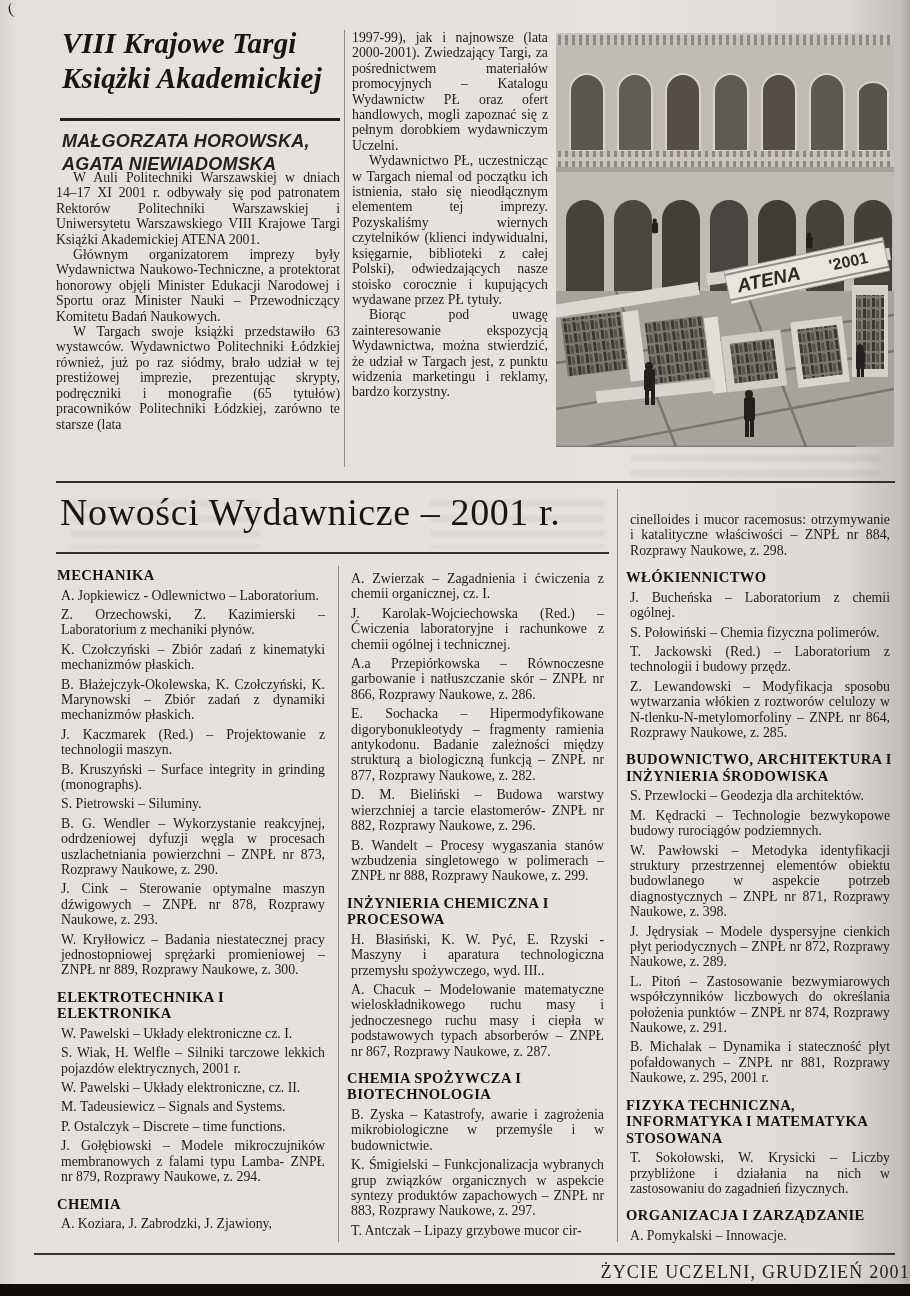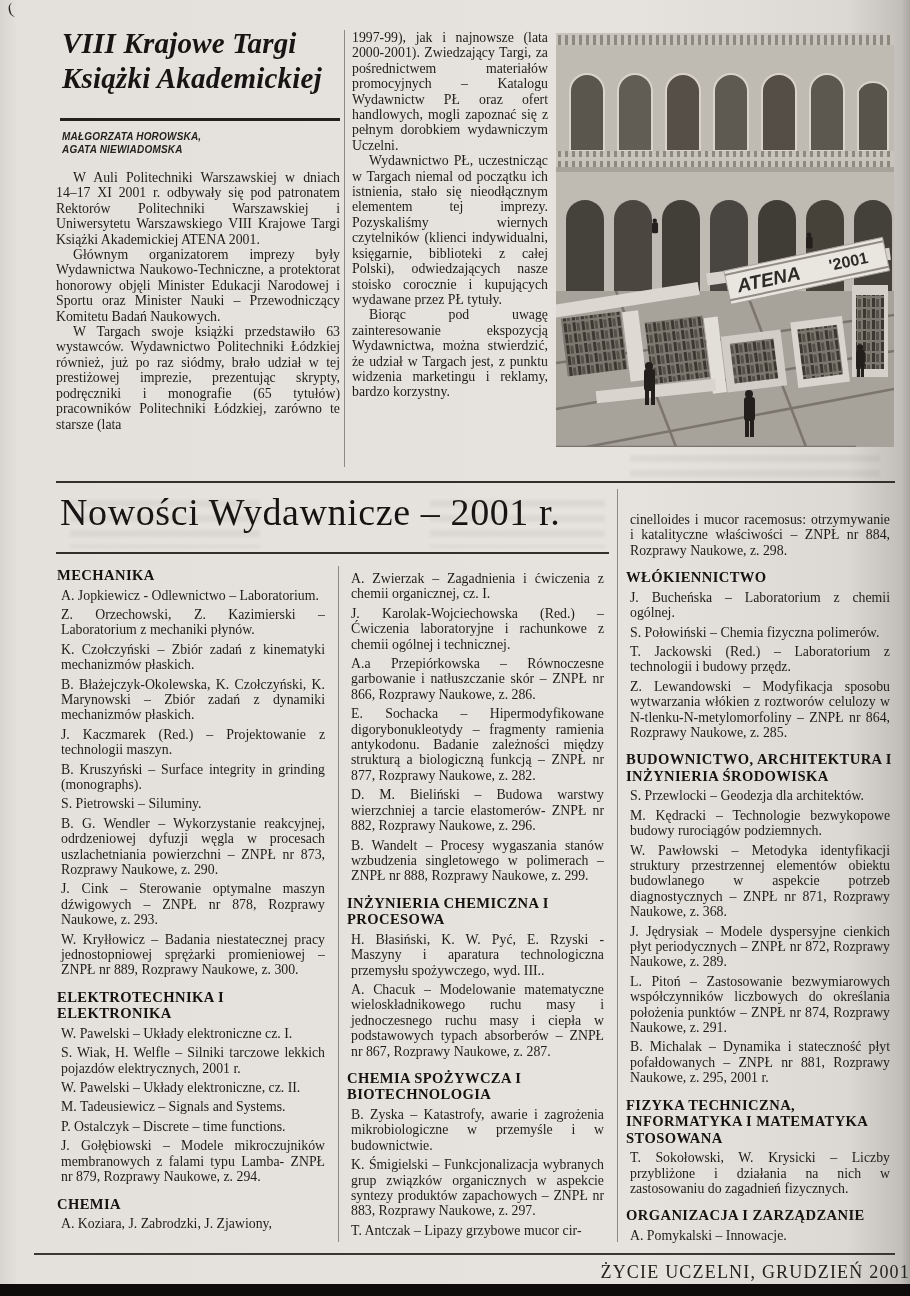--- a/index.html
+++ b/index.html
@@ -11,21 +11,21 @@
       #e4e1dc;
     font-family:"Liberation Serif","DejaVu Serif",serif;
     color:#1d1c1a;overflow:hidden;
   }
   
   .art-title{position:absolute;left:62px;top:26px;width:300px;
     font-size:29px;line-height:1.22;font-weight:bold;letter-spacing:.2px;color:#161514;font-style:italic;}
   .rule-title{position:absolute;left:60px;top:118px;width:280px;height:3px;background:#23221f;}
   .authors{position:absolute;left:62px;top:130px;width:290px;
     font-family:"Liberation Sans","DejaVu Sans",sans-serif;
-    font-weight:bold;font-style:italic;font-size:10px;line-height:1.3;color:#23221f;letter-spacing:.2px;}
+    font-weight:bold;font-style:italic;font-size:18px;line-height:1.3;color:#23221f;letter-spacing:.2px;}
   .artcol{position:absolute;text-align:justify;font-size:13.8px;line-height:15.4px;overflow:hidden;}
   .artcol p{margin:0;text-indent:17px;}
   .col-a{left:56px;top:170px;width:284px;height:302px;}
   .col-b{left:352px;top:30px;width:196px;height:438px;}
   .col-b p:first-child{text-indent:0;}
   .vrule-top{position:absolute;left:344px;top:30px;width:1px;height:437px;background:#8d8a84;}
   
   .photo{position:absolute;left:556px;top:33px;width:338px;height:414px;
     background:#b9b5ad;box-shadow:0 0 0 1px #9a968f inset;}
   
@@ -239,21 +239,21 @@
   <div class="listcol lc3">
       <p>cinelloides i mucor racemosus: otrzymywanie i katalityczne właściwości – ZNPŁ nr 884, Rozprawy Naukowe, z. 298.</p>
       <h3>WŁÓKIENNICTWO</h3>
       <p>J. Bucheńska – Laboratorium z chemii ogólnej.</p>
       <p>S. Połowiński – Chemia fizyczna polimerów.</p>
       <p>T. Jackowski (Red.) – Laboratorium z technologii i budowy przędz.</p>
       <p>Z. Lewandowski – Modyfikacja sposobu wytwarzania włókien z roztworów celulozy w N-tlenku-N-metylomorfoliny – ZNPŁ nr 864, Rozprawy Naukowe, z. 285.</p>
       <h3>BUDOWNICTWO, ARCHITEKTURA I INŻYNIERIA ŚRODOWISKA</h3>
       <p>S. Przewlocki – Geodezja dla architektów.</p>
       <p>M. Kędracki – Technologie bezwykopowe budowy rurociągów podziemnych.</p>
-      <p>W. Pawłowski – Metodyka identyfikacji struktury przestrzennej elementów obiektu budowlanego w aspekcie potrzeb diagnostycznych – ZNPŁ nr 871, Rozprawy Naukowe, z. 368.</p>
+      <p>W. Pawłowski – Metodyka identyfikacji struktury przestrzennej elementów obiektu budowlanego w aspekcie potrzeb diagnostycznych – ZNPŁ nr 871, Rozprawy Naukowe, z. 398.</p>
       <p>J. Jędrysiak – Modele dyspersyjne cienkich płyt periodycznych – ZNPŁ nr 872, Rozprawy Naukowe, z. 289.</p>
       <p>L. Pitoń – Zastosowanie bezwymiarowych współczynników liczbowych do określania położenia punktów – ZNPŁ nr 874, Rozprawy Naukowe, z. 291.</p>
       <p>B. Michalak – Dynamika i stateczność płyt pofałdowanych – ZNPŁ nr 881, Rozprawy Naukowe, z. 295, 2001 r.</p>
       <h3>FIZYKA TECHNICZNA, INFORMATYKA I MATEMATYKA STOSOWANA</h3>
       <p>T. Sokołowski, W. Krysicki – Liczby przybliżone i działania na nich w zastosowaniu do zagadnień fizycznych.</p>
       <h3>ORGANIZACJA I ZARZĄDZANIE</h3>
       <p>A. Pomykalski – Innowacje.</p>
     </div>
 
   <div class="rule-foot"></div>

